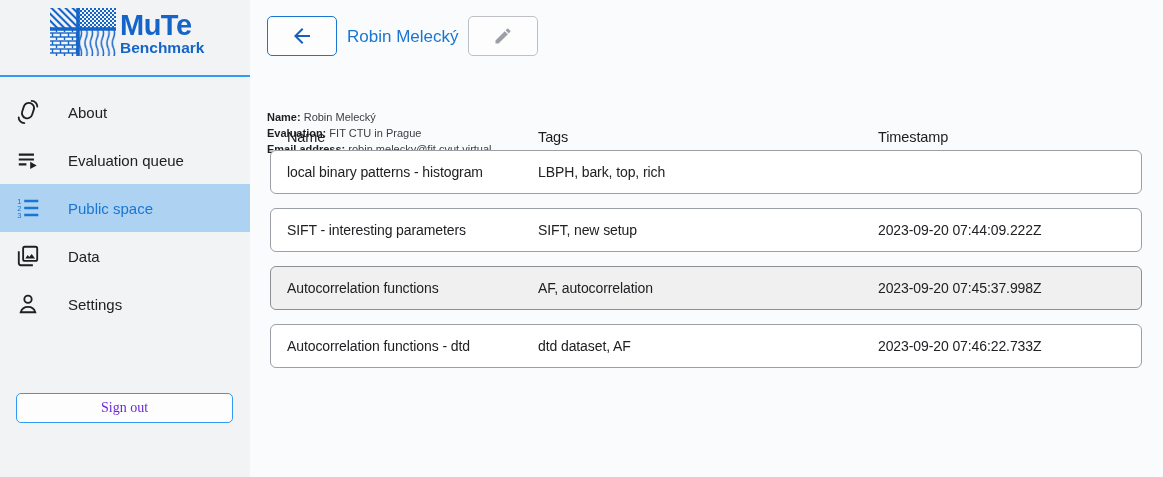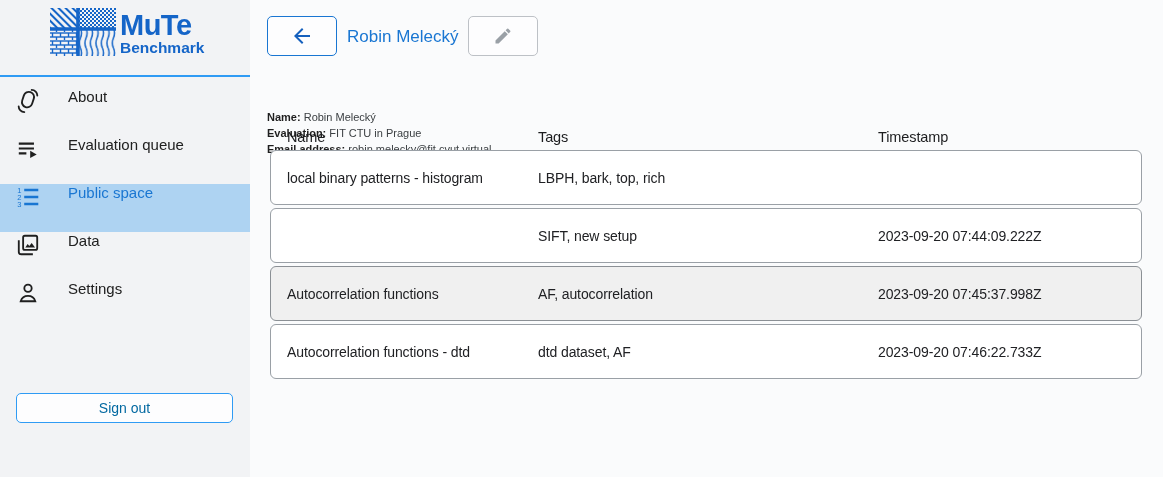--- a/index.html
+++ b/index.html
@@ -12,31 +12,31 @@
   
   .sidebar { position:absolute; left:0; top:0; width:250px; height:477px; background:#f2f3f5; }
   .logo { position:absolute; left:50px; top:8px; display:flex; align-items:flex-end; }
   .logo-icon { display:block; }
   .logo-text { margin-left:4px; color:#1565c8; }
   .logo-title { font-size:29px; font-weight:bold; line-height:30px; letter-spacing:-0.5px; }
   .logo-subtitle { font-size:15.5px; font-weight:bold; line-height:16px; }
   .sidebar-divider { position:absolute; left:0; top:75px; width:250px; height:2px; background:#2f9bf4; }
 
   .menu { position:absolute; left:0; top:88px; width:250px; }
-  .menu-item { height:48px; display:flex; align-items:flex-start; cursor:pointer; }
+  .menu-item { height:48px; display:flex; align-items:center; cursor:pointer; }
   .menu-item .mi-icon { width:26px; height:26px; margin-left:15px; color:#1f1f1f; flex:0 0 auto; }
   .menu-item .mi-label { margin-left:27px; font-size:15px; color:#212121; }
   .menu-item.selected { background:#aed3f2; }
   .menu-item.selected .mi-icon { color:#1976d2; }
   .menu-item.selected .mi-label { color:#1976d2; }
 
   .signout-btn {
     position:absolute; left:16px; top:393px; width:217px; height:30px;
     background:#fdfdfe; border:1.5px solid #2f9bf4; border-radius:5px;
-    color:#0369a1; font-size:14px; font-family:Liberation Sans, sans-serif; cursor:pointer;
+    color:#6d28d9; font-size:14px; font-family:Liberation Serif, serif; cursor:pointer;
     display:flex; align-items:center; justify-content:center;
   }
 
   
   .back-btn, .edit-btn {
     position:absolute; top:16px; width:70px; height:40px; border-radius:5px;
     background:#fdfdfe; display:flex; align-items:center; justify-content:center; cursor:pointer;
   }
   .back-btn { left:267px; border:1.5px solid #1976d2; }
   .edit-btn { left:468px; border:1px solid #bdc1c6; }
@@ -44,21 +44,21 @@
 
   
   .profile-info { position:absolute; left:267px; top:81px; font-size:11px; line-height:16px; color:#3c4043;margin-top:28px; }
   .profile-info b { color:#1f1f1f; }
 
   
   .tbl-header { position:absolute; top:129px; font-size:14.5px; color:#1c1d1f; letter-spacing:-0.1px; }
   .th-name { left:287px; } .th-tags { left:538px; } .th-ts { left:878px; }
 
   .row-card {
-    position:absolute; left:270px; width:872px; height:55px;
+    position:absolute; left:270px; width:872px; height:44px;
     background:#ffffff; border:1px solid #9aa0a6; border-radius:6px; cursor:pointer;
   }
   .row-card.highlighted { background:#f0f0f0; border-color:#8b9095; }
   .row-card span { position:absolute; top:50%; transform:translateY(-50%); font-size:14px; color:#202124; letter-spacing:-0.1px; white-space:nowrap; }
   .c-name { left:16px; } .c-tags { left:267px; } .c-ts { left:607px; }
   .row-1 { top:150px; } .row-2 { top:208px; } .row-3 { top:266px;padding-left:40px; } .row-4 { top:324px;text-align:center; }
 </style>
 </head>
 <body>
 
@@ -174,20 +174,21 @@
 
 <div class="tbl-header th-name">Name</div>
 <div class="tbl-header th-tags">Tags</div>
 <div class="tbl-header th-ts">Timestamp</div>
 
 <div class="row-card row-1">
   <span class="c-name">local binary patterns - histogram</span>
   <span class="c-tags">LBPH, bark, top, rich</span>
 </div>
 <div class="row-card row-2">
+  <span class="c-name">SIFT - interesting parameters</span>
   <span class="c-tags">SIFT, new setup</span>
   <span class="c-ts">2023-09-20 07:44:09.222Z</span>
 </div>
 <div class="row-card row-3 highlighted">
   <span class="c-name">Autocorrelation functions</span>
   <span class="c-tags">AF, autocorrelation</span>
   <span class="c-ts">2023-09-20 07:45:37.998Z</span>
 </div>
 <div class="row-card row-4">
   <span class="c-name">Autocorrelation functions - dtd</span>

